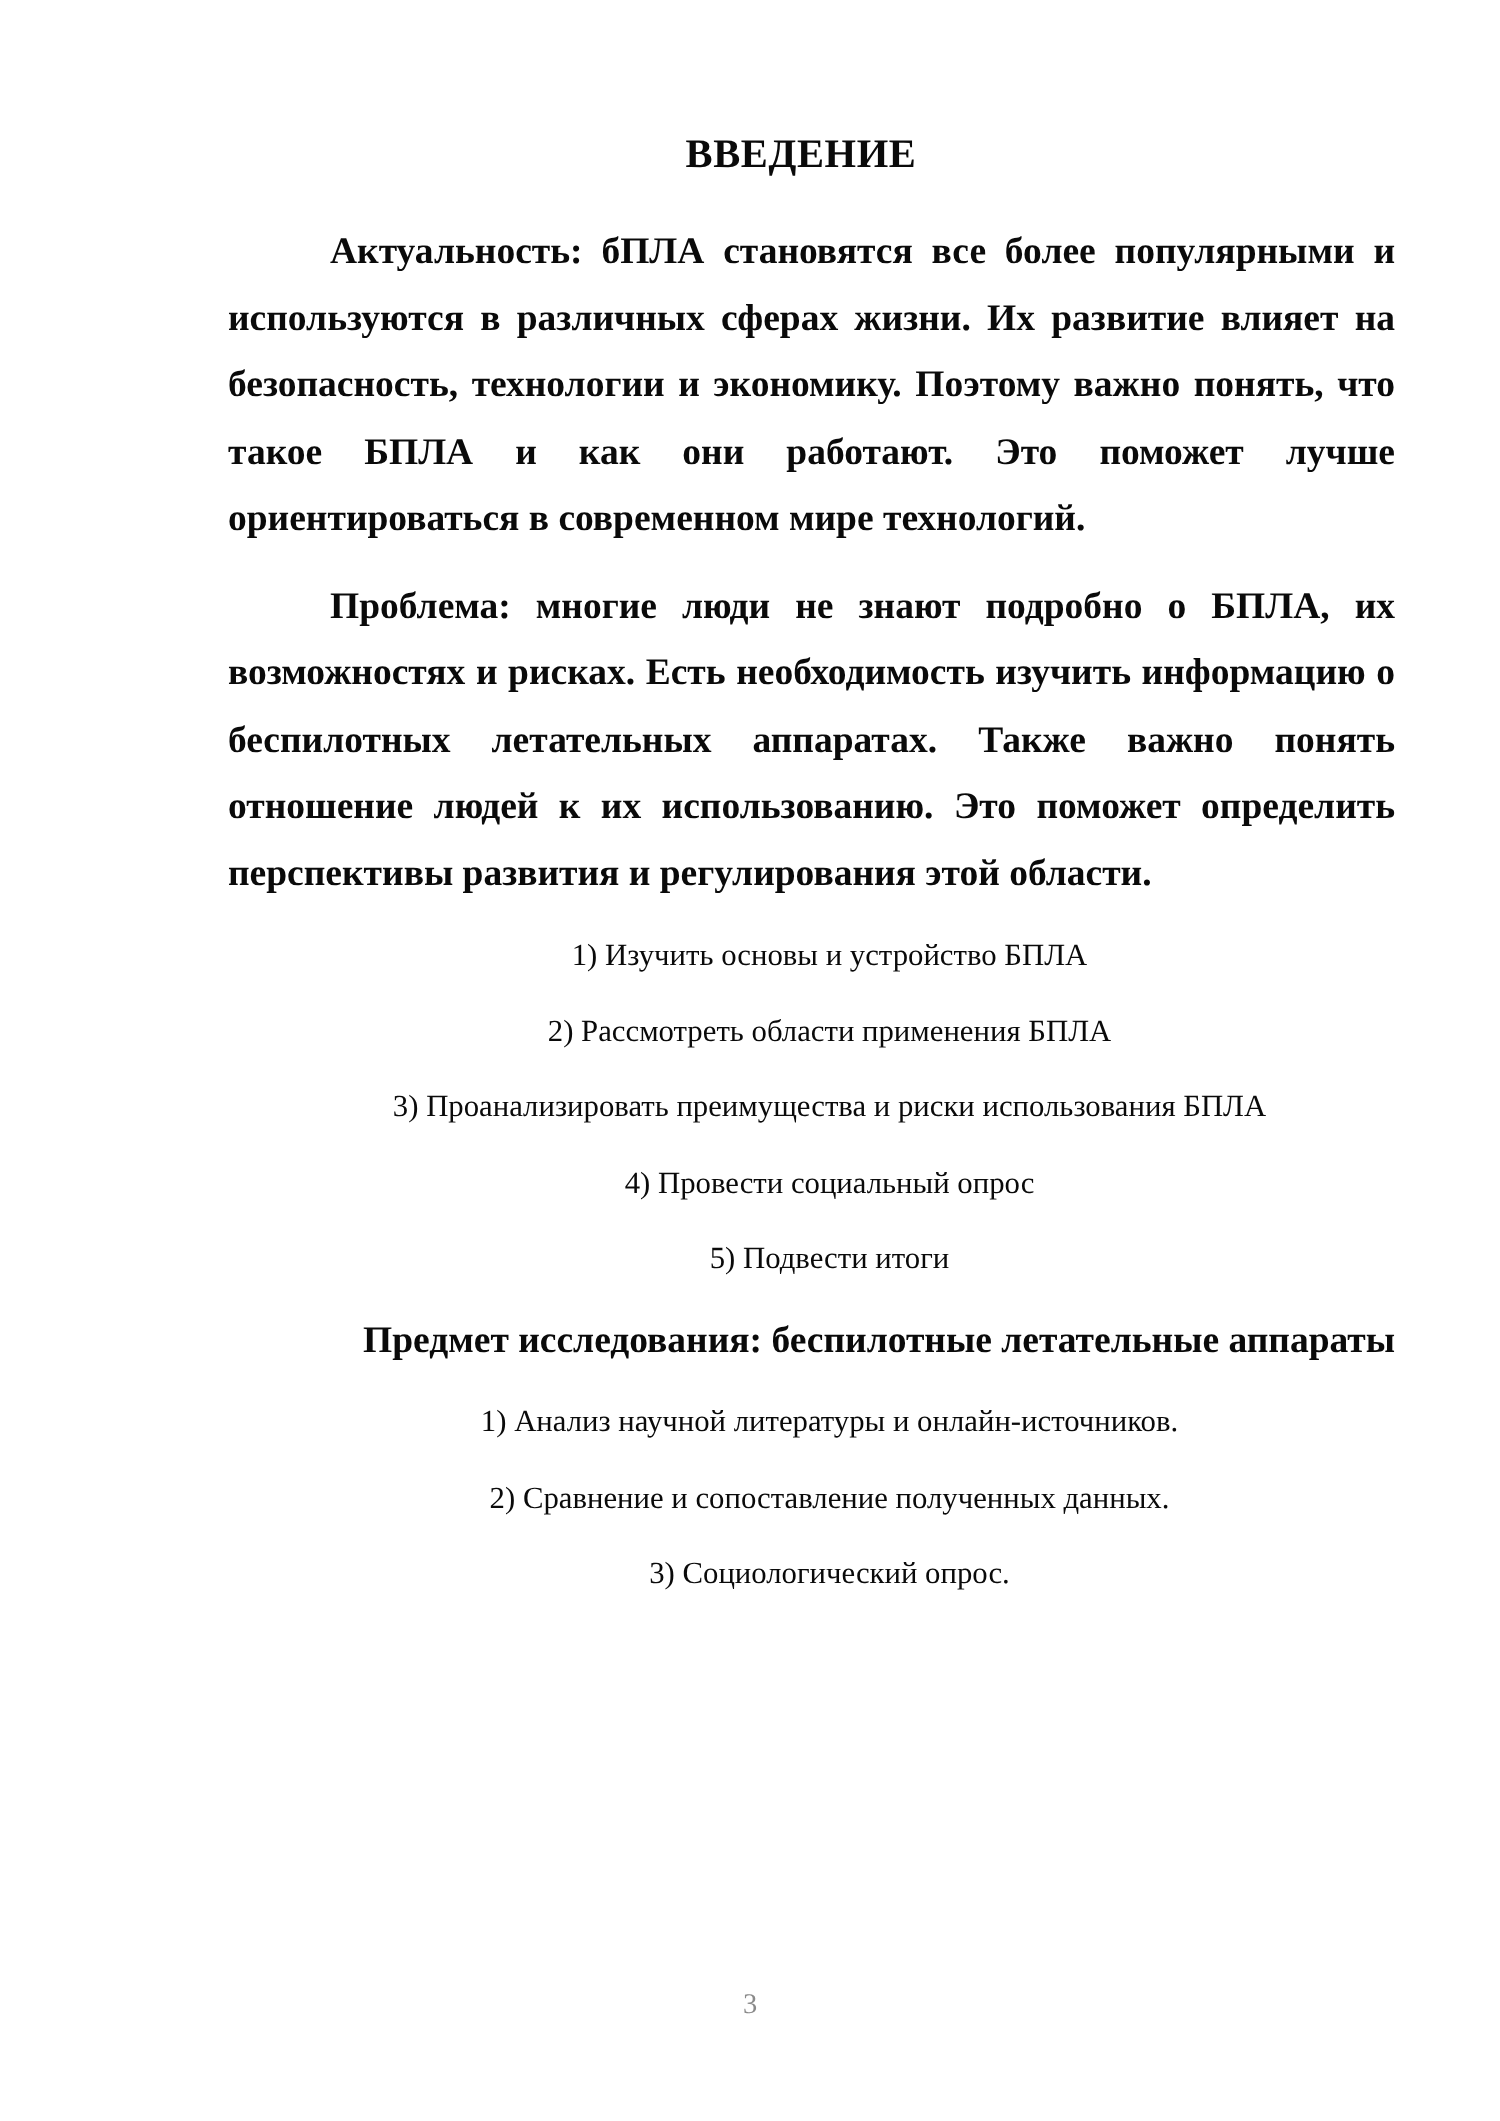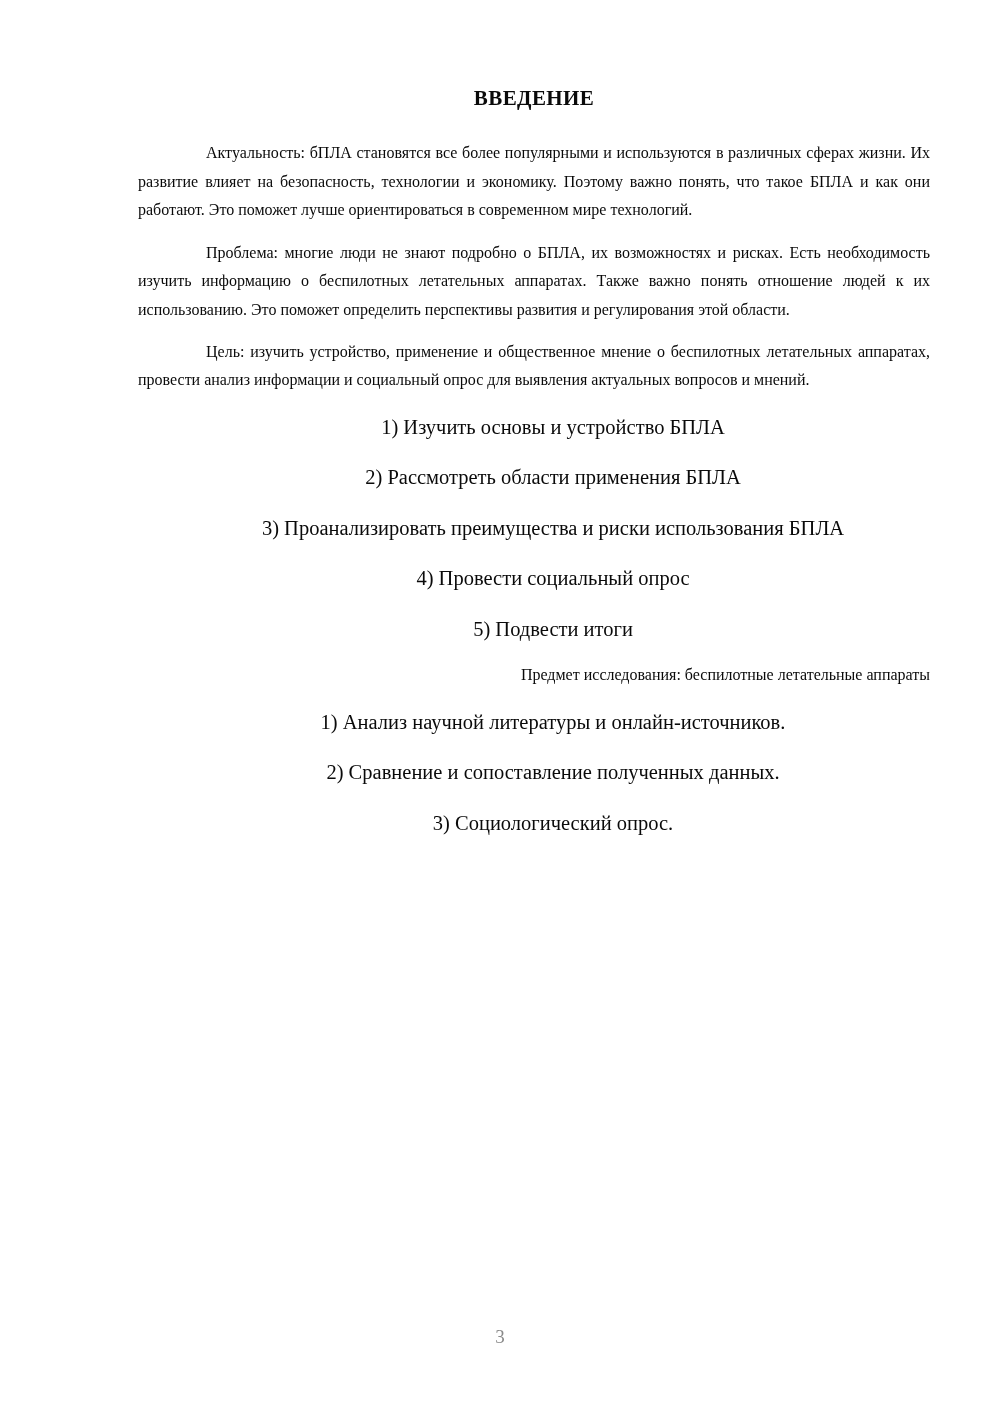--- a/index.html
+++ b/index.html
@@ -26,36 +26,37 @@
   }
 
   .content {
     position: absolute;
     left: 138px;
     top: 86px;
     width: 792px;
   }
 
   .doc-title {
-    font-size: 21px;
+    font-size: 27px;
     font-weight: bold;
     text-align: center;
     letter-spacing: 0.4px;
     margin: 0 0 28px 0;
     line-height: 1.2;
   }
 
   .para {
-    font-size: 16px;
+    font-size: 25px;
     line-height: 1.78;
     text-align: justify;
     text-justify: inter-word;
     text-indent: 68px;
-    margin: 0 0 14px 0;
+    margin: 0 0 14px 14px;
     hyphens: none;
+    font-weight: bold;
   }
 
   
   .para.nojustify {
     text-align: right;
   }
 
   .list-item {
     font-size: 20.5px;
     line-height: 1.78;
@@ -89,21 +90,20 @@
 
 <div class="page">
   <div class="content">
 
     <h1 class="doc-title">ВВЕДЕНИЕ</h1>
 
     <p class="para">Актуальность: бПЛА становятся все более популярными и используются в различных сферах жизни. Их развитие влияет на безопасность, технологии и экономику. Поэтому важно понять, что такое БПЛА и как они работают. Это поможет лучше ориентироваться в современном мире технологий.</p>
 
     <p class="para">Проблема: многие люди не знают подробно о БПЛА, их возможностях и рисках. Есть необходимость изучить информацию о беспилотных летательных аппаратах. Также важно понять отношение людей к их использованию. Это поможет определить перспективы развития и регулирования этой области.</p>
 
-    <p class="para">Цель: изучить устройство, применение и общественное мнение о беспилотных летательных аппаратах, провести анализ информации и социальный опрос для выявления актуальных вопросов и мнений.</p>
 
 
     <p class="list-item">1) Изучить основы и устройство БПЛА</p>
     <p class="list-item">2) Рассмотреть области применения БПЛА</p>
     <p class="list-item">3) Проанализировать преимущества и риски использования БПЛА</p>
     <p class="list-item">4) Провести социальный опрос</p>
     <p class="list-item">5) Подвести итоги</p>
 
 
     <p class="para nojustify">Предмет исследования: беспилотные летательные аппараты</p>

